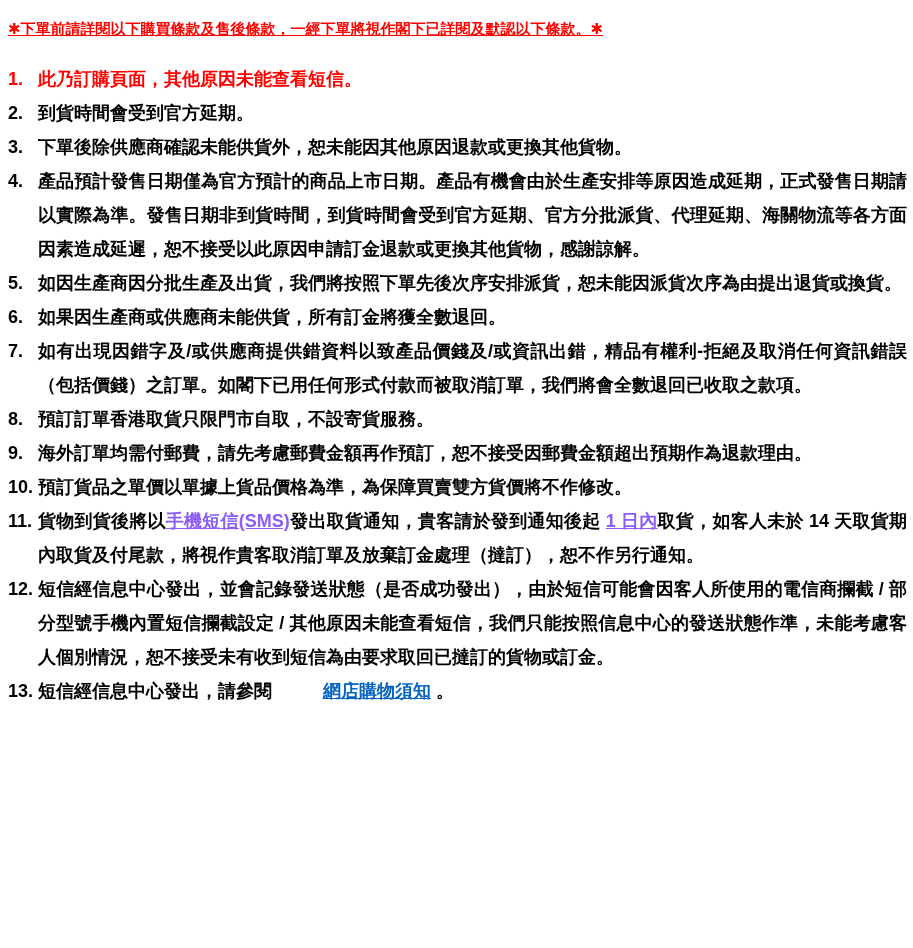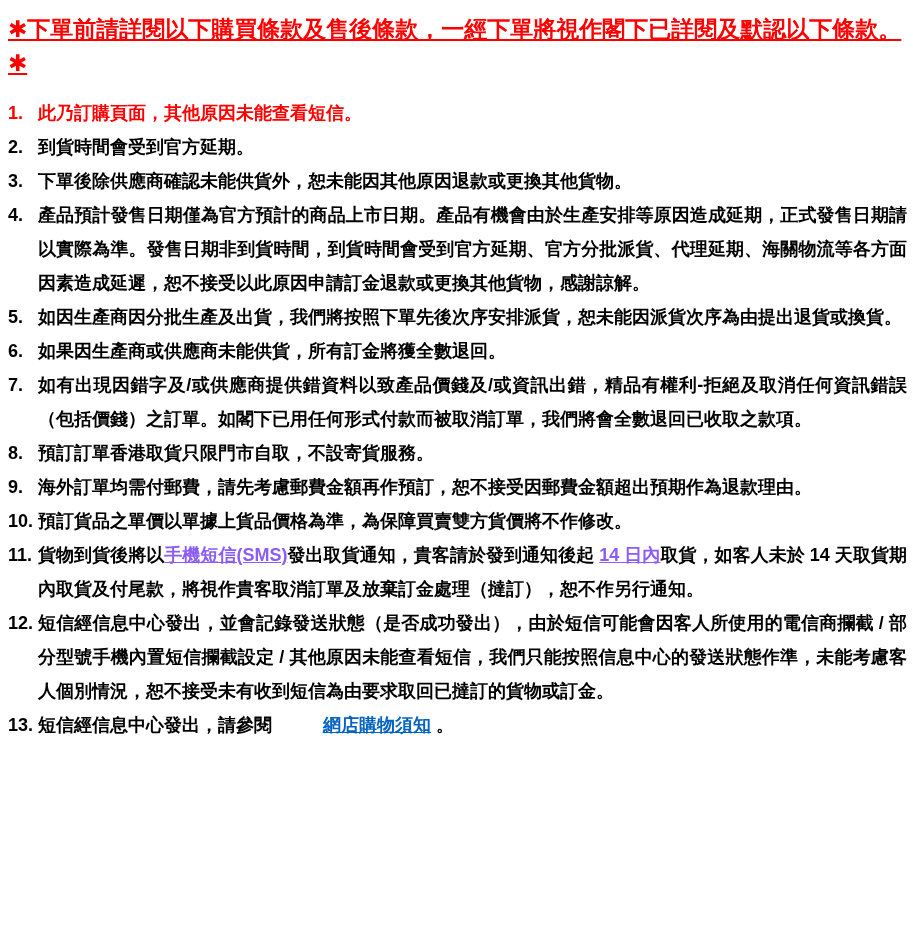--- a/index.html
+++ b/index.html
@@ -14,21 +14,21 @@
     color: #000000;
     font-size: 18px;
     line-height: 34px;
   }
   .page {
     padding: 12px 6px 10px 8px;
   }
   .notice-title {
     color: #ff0000;
     text-decoration: underline;
-    font-size: 23px;
+    font-size: 15px;
     margin: 0 0 16px 0;
   }
   .section-title {
     text-decoration: underline;
     font-size: 18px;
     margin: 0 0 16px 0;
   }
   .terms-list {
     margin: 0;
     padding: 0;
@@ -103,21 +103,21 @@
       <div class="term">
         <span class="num">9.</span>
         <span class="body"><span>海外訂單均需付郵費，請先考慮郵費金額再作預訂，恕不接受因郵費金額超出預期作為退款理由。</span></span>
       </div>
       <div class="term">
         <span class="num">10.</span>
         <span class="body"><span>預訂貨品之單價以單據上貨品價格為準，為保障買賣雙方貨價將不作修改。</span></span>
       </div>
       <div class="term">
         <span class="num">11.</span>
-        <span class="body"><span>貨物到貨後將以</span><span class="seg-red-underline">手機短信(SMS)</span><span>發出取貨通知，貴客請於發到通知後起 </span><span class="seg-red-underline">14 日內</span><span>取貨，如客人未於 14 天取貨期內取貨及付尾款，將視作貴客取消訂單及放棄訂金處理（撻訂），恕不作另行通知。</span></span>
+        <span class="body"><span>貨物到貨後將以</span><span class="seg-red-underline">手機短信(SMS)</span><span>發出取貨通知，貴客請於發到通知後起 </span><span class="seg-red-underline">1 日內</span><span>取貨，如客人未於 14 天取貨期內取貨及付尾款，將視作貴客取消訂單及放棄訂金處理（撻訂），恕不作另行通知。</span></span>
       </div>
       <div class="term">
         <span class="num">12.</span>
         <span class="body"><span>短信經信息中心發出，並會記錄發送狀態（是否成功發出），由於短信可能會因客人所使用的電信商攔截 / 部分型號手機內置短信攔截設定 / 其他原因未能查看短信，我們只能按照信息中心的發送狀態作準，未能考慮客人個別情況，恕不接受未有收到短信為由要求取回已撻訂的貨物或訂金。</span></span>
       </div>
       <div class="term">
         <span class="num">13.</span>
         <span class="body"><span>短信經信息中心發出，請參閱 </span><span class="seg-link">網店購物須知</span><span> 。</span></span>
       </div>
     </div>

